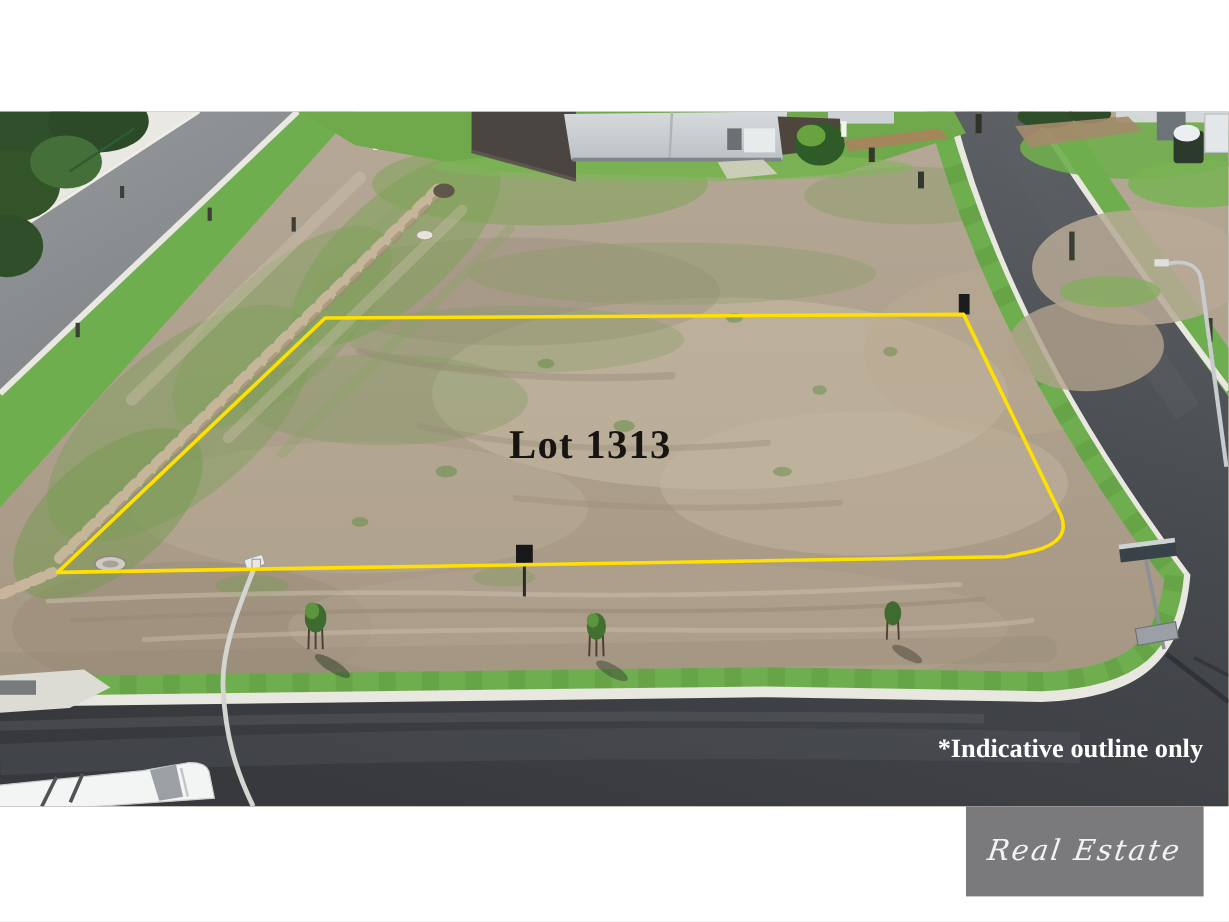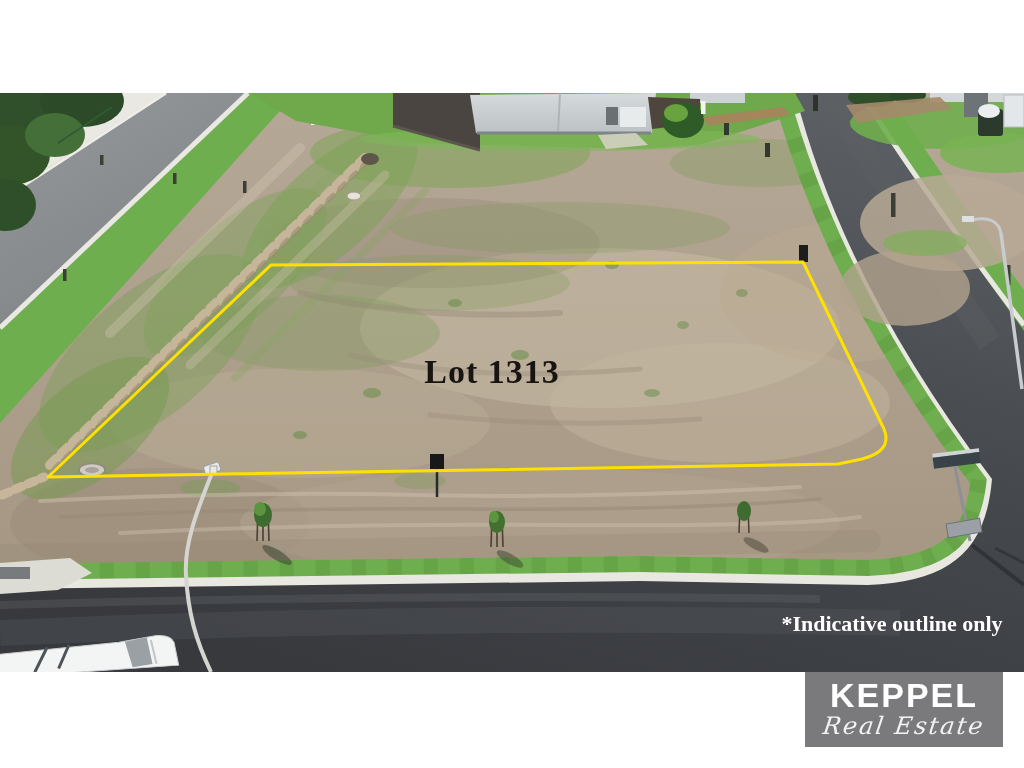--- a/index.html
+++ b/index.html
@@ -249,17 +249,16 @@
       </g>
 
       <path d="M 48 384 L 271 172 L 803 169 L 884 336 Q 893 358 862 366 L 838 371 Z" fill="none" stroke="#ffe000" stroke-width="3" stroke-linejoin="round"></path>
     </svg>
 
     <div class="lot-label">Lot 1313</div>
     <div class="disclaimer">*Indicative outline only</div>
   </div>
 
   <div class="logo">
-    <div class="logo-brand">KEPPEL</div>
     <div class="logo-tagline">Real Estate</div>
   </div>
 
 </div>
 
 </body></html>

